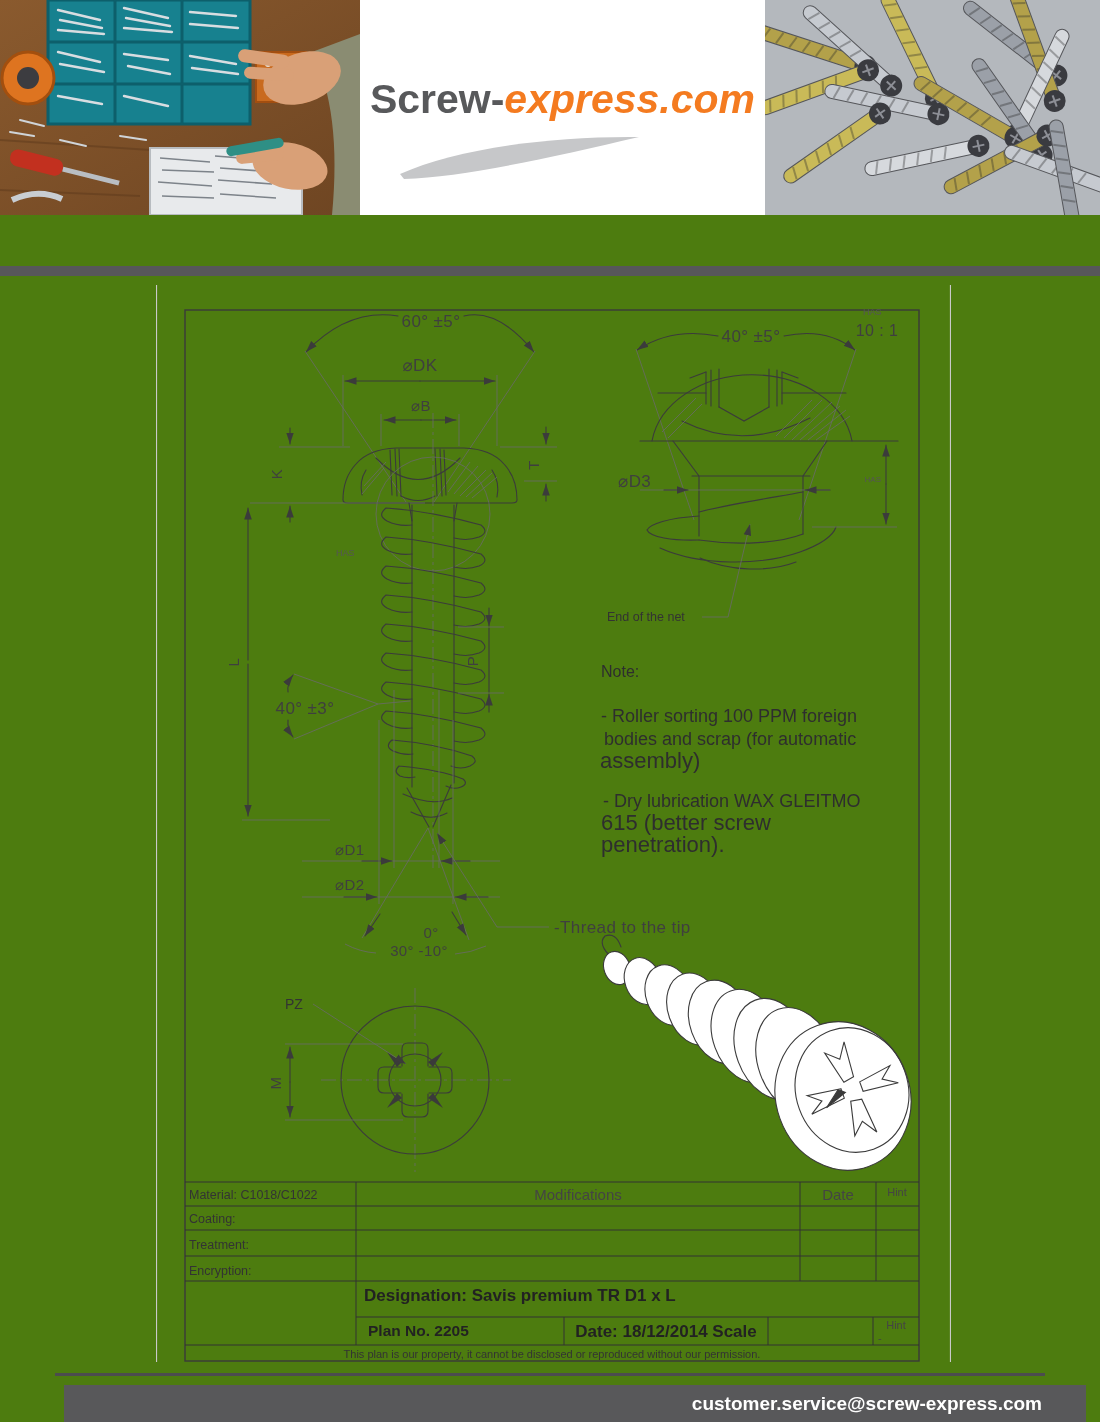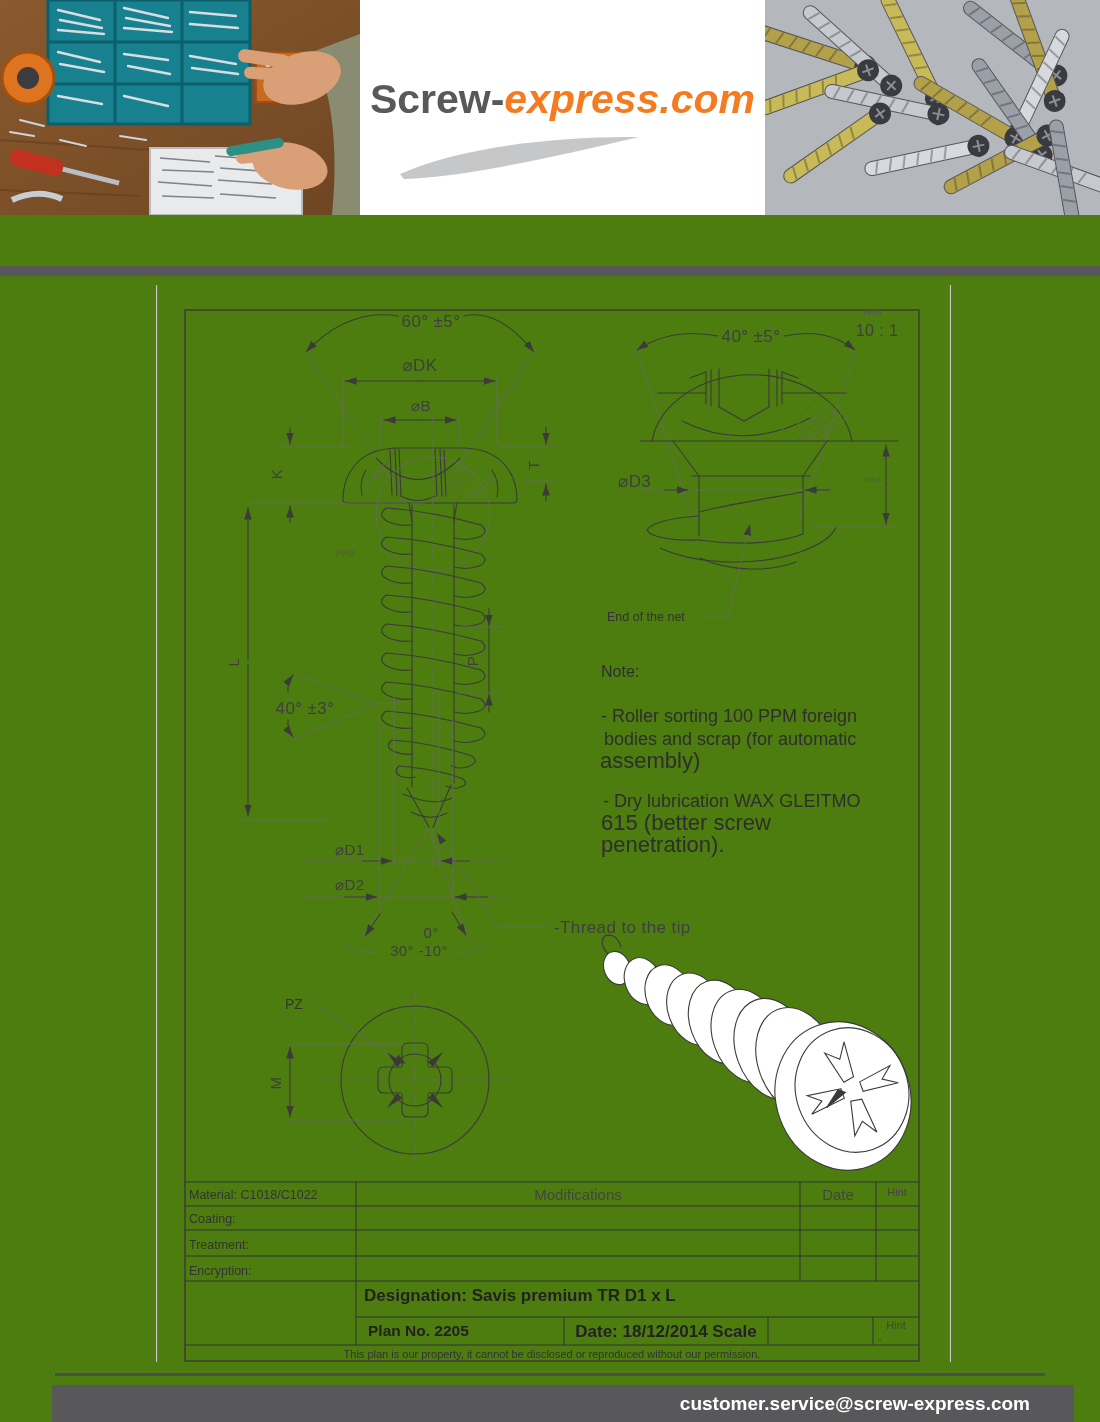--- a/index.html
+++ b/index.html
@@ -11,21 +11,21 @@
   .logo-wrap{left:360px;top:0;width:405px;height:215px;background:#fff;text-align:center;}
   .logo-text{position:absolute;left:0;top:76px;width:100%;font-size:41px;font-weight:700;white-space:nowrap;}
   .logo-gray{color:#58595b;}
   .logo-orange{color:#f47b20;font-style:italic;}
   .banner{left:0;top:215px;width:1100px;height:51px;background:#e87524;text-align:center;}
   .banner span{display:inline-block;margin-top:1px;color:#fff;font-size:45px;font-weight:700;
                transform:scaleX(.82);transform-origin:center;letter-spacing:0px;}
   .banner-shadow{left:0;top:266px;width:1100px;height:10px;background:#57575a;}
   
   .foot-sep{left:55px;top:1373px;width:990px;height:3px;background:#4c4c4e;}
-  .foot-bar{left:52px;top:1385px;width:1022px;height:37px;background:#58585a;}
+  .foot-bar{left:64px;top:1385px;width:1022px;height:37px;background:#58585a;}
   .foot-bar span{display:block;text-align:right;padding-right:44px;line-height:37px;
                  color:#fff;font-size:19px;font-weight:700;}
   
   svg text{font-family:"Liberation Sans",sans-serif;fill:#3f3f3f;}
   .dim{font-size:17px;letter-spacing:.4px;}
   .dim-s{font-size:15px;letter-spacing:.4px;}
   .tiny{font-size:9px;fill:#555;}
   .note-t{font-size:16px;fill:#2e2e2e;}
   .note-a{font-size:18px;fill:#2e2e2e;}
   .note-b{font-size:22px;fill:#2e2e2e;}

